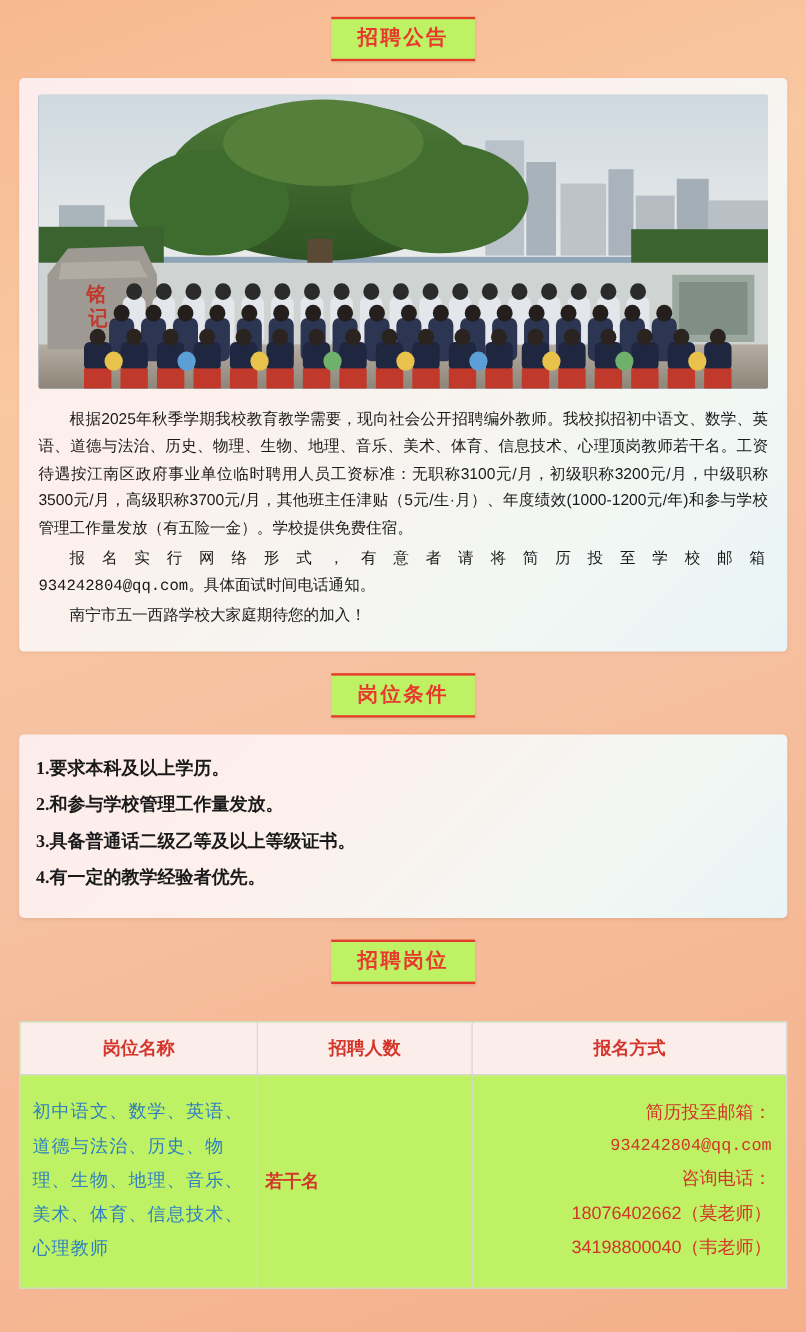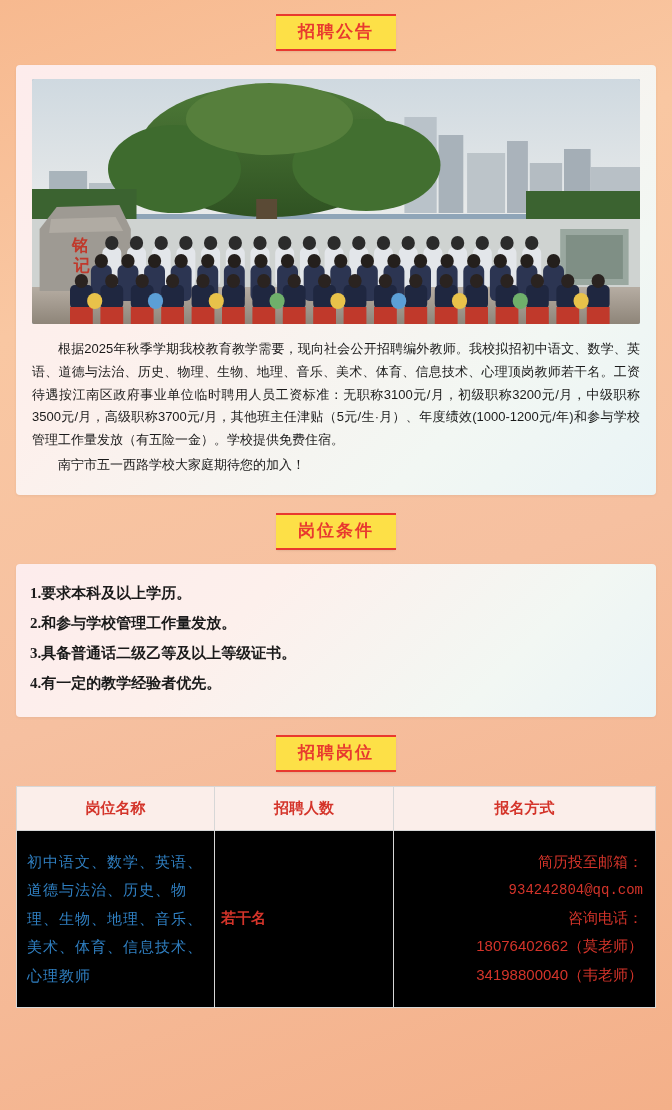--- a/index.html
+++ b/index.html
@@ -28,21 +28,21 @@
     align-items: center;
   }
   .heading {
     position: relative;
     display: inline-block;
     padding: 6px 22px 8px 22px;
     font-size: 17px;
     font-weight: bold;
     color: #e8392f;
     letter-spacing: 2px;
-    background: #fde047;
+    background: #bef264;
     border-radius: 3px;
     box-shadow: 0 1px 2px rgba(0,0,0,0.08);
   }
   .heading::before {
     content: "";
     position: absolute;
     left: 0; right: 0; top: 0;
     height: 2px;
     background: #e8392f;
   }
@@ -99,23 +99,23 @@
     font-weight: bold;
   }
   .cond-num {
     font-family: "Liberation Serif", "DejaVu Serif", serif;
   }
 
   
   .table {
     width: 100%;
     border-collapse: collapse;
-    background: #000000;
+    background: #bef264;
     table-layout: fixed;
-    margin-top: 0;
+    margin-top: 17px;
   }
   .table th, .table td {
     border: 1px solid #d7d7d7;
     vertical-align: middle;
   }
   .table th {
     background: #fbeeea;
     color: #d4342a;
     font-size: 15px;
     font-weight: bold;
@@ -368,20 +368,21 @@
             <circle cx="450" cy="222" r="8" fill="#e8c24a"></circle>
               <circle cx="514" cy="222" r="8" fill="#6fb06b"></circle>
             <circle cx="578" cy="222" r="8" fill="#e8c24a"></circle>
           </g>
         </g>
       </svg>
     </div>
 
     <div class="notice-text">
       <p class="para indent">根据2025年秋季学期我校教育教学需要，现向社会公开招聘编外教师。我校拟招初中语文、数学、英语、道德与法治、历史、物理、生物、地理、音乐、美术、体育、信息技术、心理顶岗教师若干名。工资待遇按江南区政府事业单位临时聘用人员工资标准：无职称3100元/月，初级职称3200元/月，中级职称3500元/月，高级职称3700元/月，其他班主任津贴（5元/生·月）、年度绩效(1000-1200元/年)和参与学校管理工作量发放（有五险一金）。学校提供免费住宿。</p>
+      <p class="para indent"><span class="para-spaced">报 名 实 行 网 络 形 式 ， 有 意 者 请 将 简 历 投 至 学 校 邮 箱</span><span class="mono-inline">934242804@qq.com</span><span>。具体面试时间电话通知。</span></p>
       <p class="para indent">南宁市五一西路学校大家庭期待您的加入！</p>
     </div>
   </div>
 
   <div class="gap-18"></div>
   <div class="heading-wrap">
     <div class="heading">岗位条件</div>
   </div>
   <div class="gap-14"></div>
 

